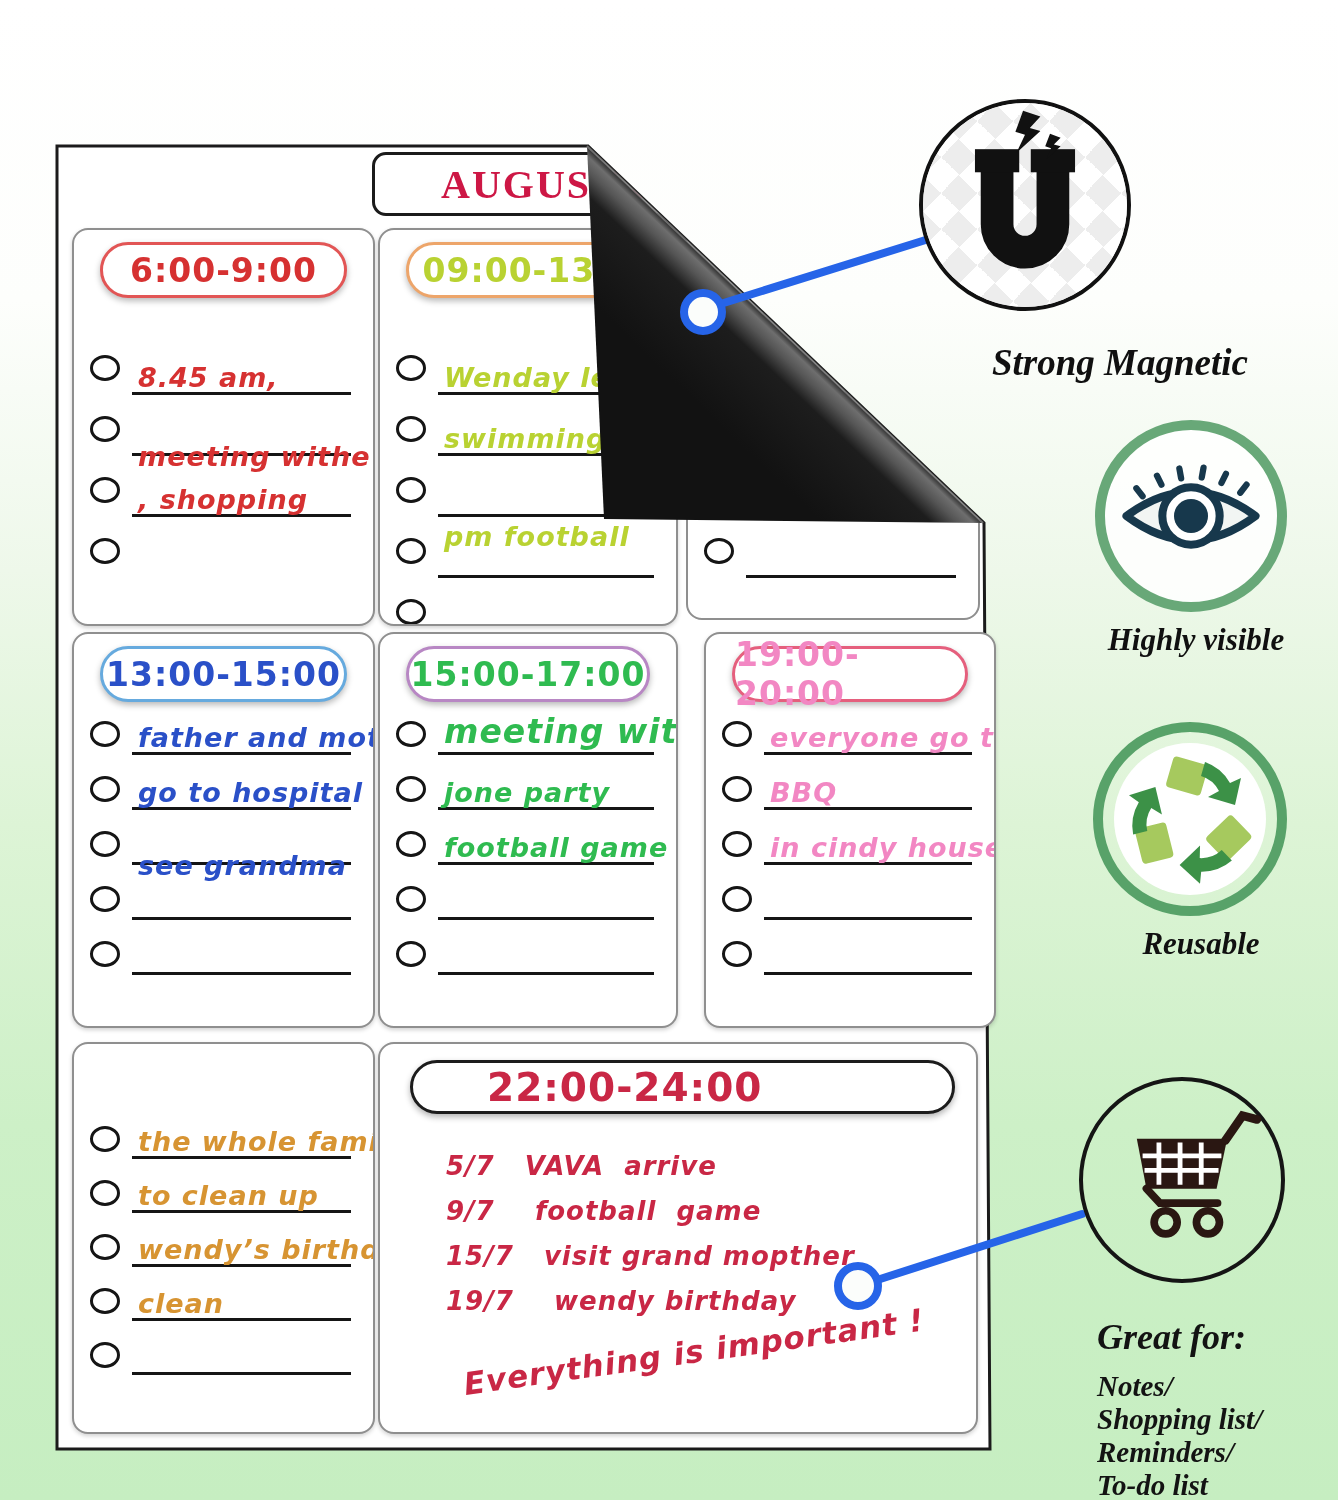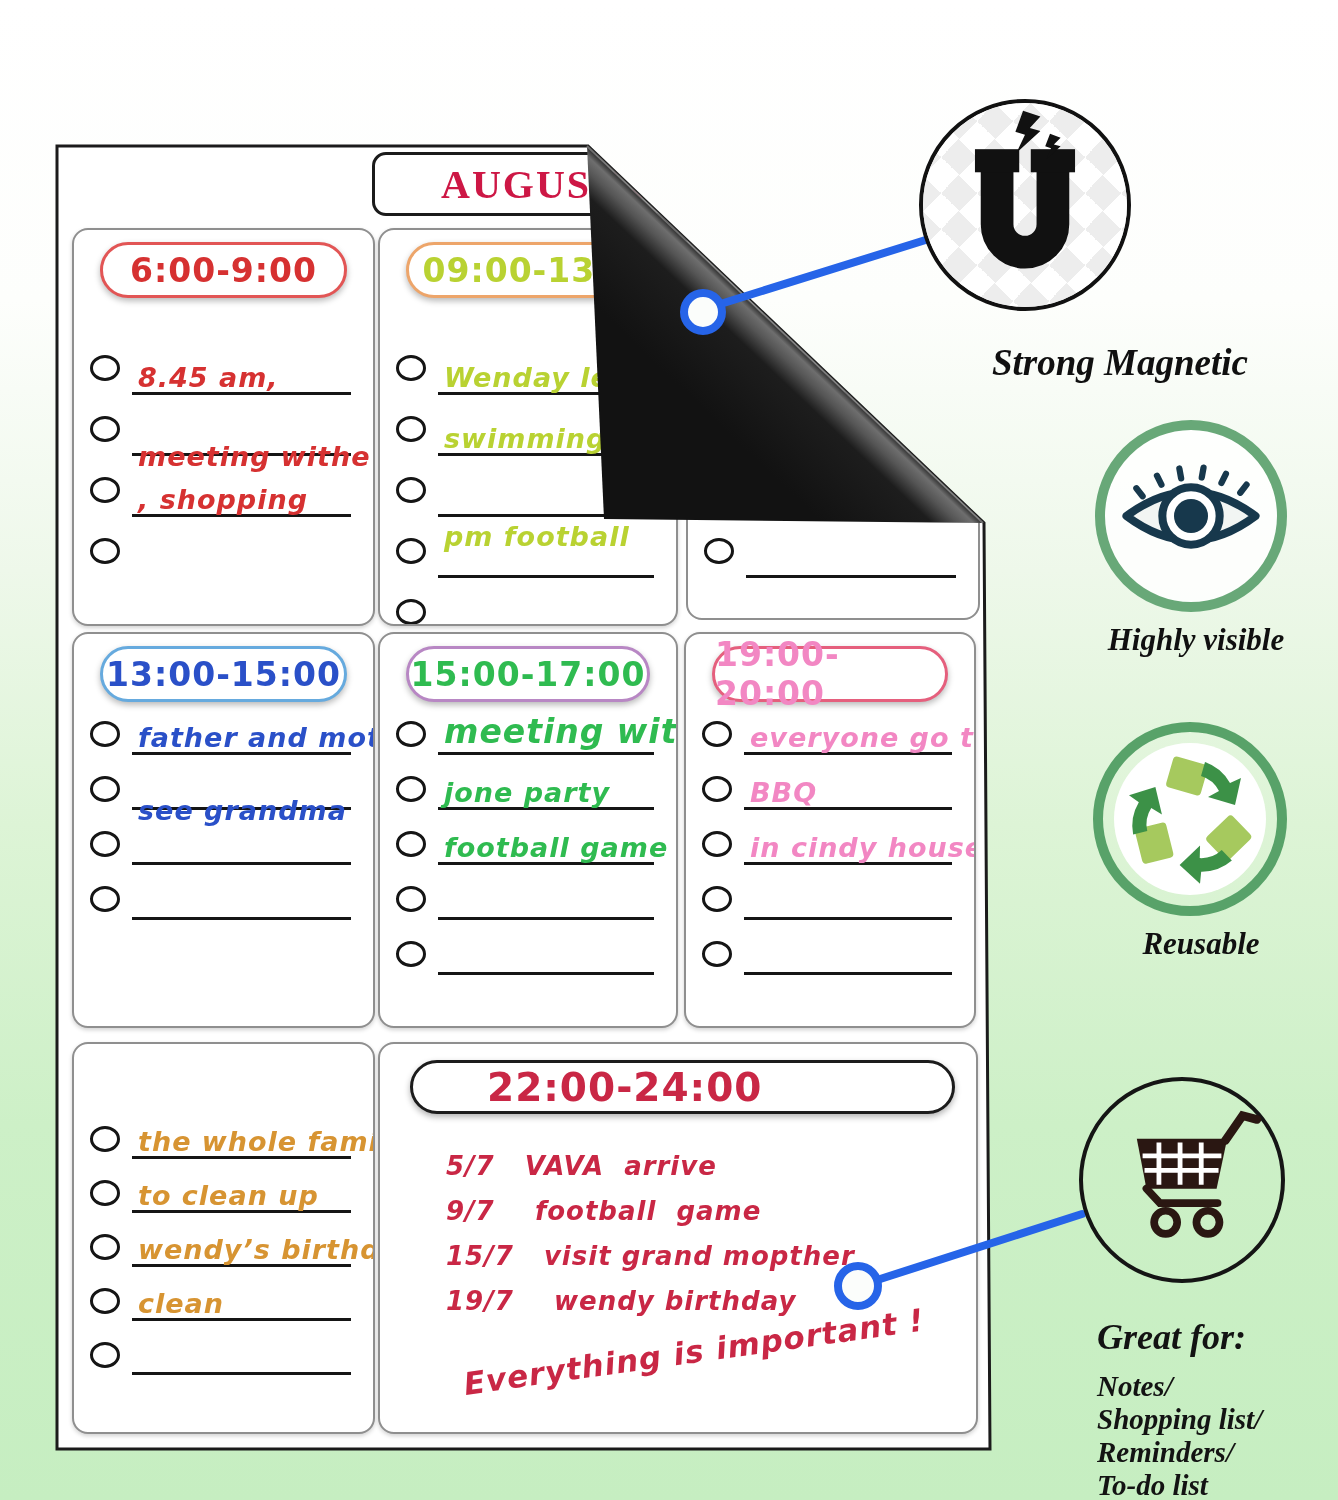--- a/index.html
+++ b/index.html
@@ -17,21 +17,21 @@
     font-size:14px;color:#242424;letter-spacing:1px;}
 
   .card{position:absolute;background:#fff;border:2px solid #8f8f8f;border-radius:16px;
     box-shadow:0 2px 4px rgba(0,0,0,.18);overflow:hidden;box-sizing:border-box;}
   #card-r1c1{left:72px;top:228px;width:303px;height:398px}
   #card-r1c2{left:378px;top:228px;width:300px;height:398px}
   #card-r1c3{left:686px;top:228px;width:294px;height:392px;
     clip-path:polygon(0 12px,295px 293px,295px 392px,0 392px);box-shadow:none}
   #card-r2c1{left:72px;top:632px;width:303px;height:396px}
   #card-r2c2{left:378px;top:632px;width:300px;height:396px}
-  #card-r2c3{left:684px;top:632px;width:292px;height:396px}
+  #card-r2c3{left:704px;top:632px;width:292px;height:396px}
   #card-r3c1{left:72px;top:1042px;width:303px;height:392px}
   #card-r3c23{left:378px;top:1042px;width:600px;height:392px}
 
   .pill{position:absolute;left:26px;right:26px;top:12px;height:56px;background:#fff;border:3px solid var(--bc);
     border-radius:32px;display:flex;align-items:center;justify-content:center;box-sizing:border-box;
     font-weight:bold;font-size:33px;font-family:"DejaVu Sans",sans-serif;color:var(--tc);
     letter-spacing:1px;box-shadow:0 3px 6px rgba(0,0,0,.28);}
   .rows{position:absolute;left:12px;right:8px;}
   .row{position:relative;}
   .dot{position:absolute;left:4px;top:13px;width:30px;height:26px;border:3.5px solid #151515;
@@ -171,20 +171,25 @@
         </div>
       </div>
     </div>
   <div class="card" id="card-r2c1" style="--tc: #2a50c8; --bc: #66aade;">
       <div class="pill">13:00-15:00</div>
       <div class="rows" style="top: 74px;">
         <div class="row" style="height: 55px;">
           <span class="dot"></span>
           <span class="line"></span>
           <span class="hw">father and mother</span>
+        </div>
+        <div class="row" style="height: 55px;">
+          <span class="dot"></span>
+          <span class="line"></span>
+          <span class="hw">go to hospital</span>
         </div>
         <div class="row" style="height: 55px;">
           <span class="dot"></span>
           <span class="line"></span>
           <span class="hw online">see grandma</span>
         </div>
         <div class="row" style="height: 55px;">
           <span class="dot"></span>
           <span class="line"></span>
         </div>

